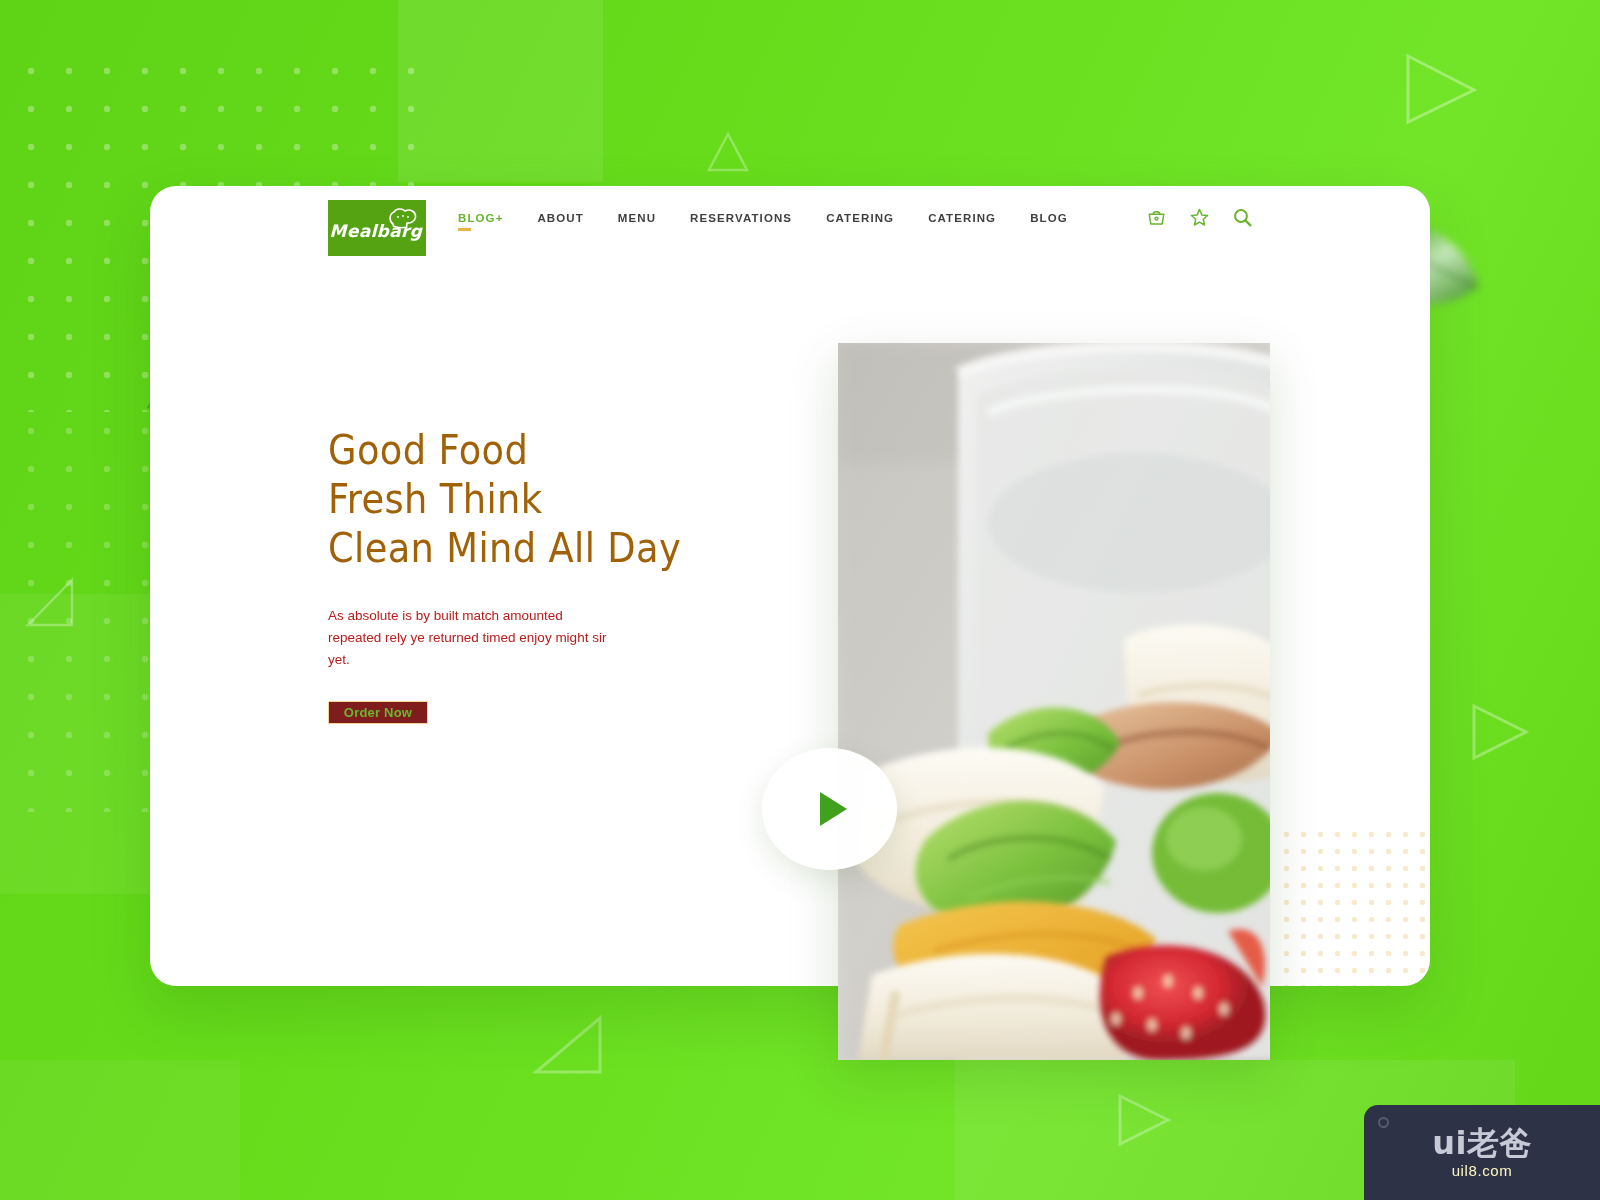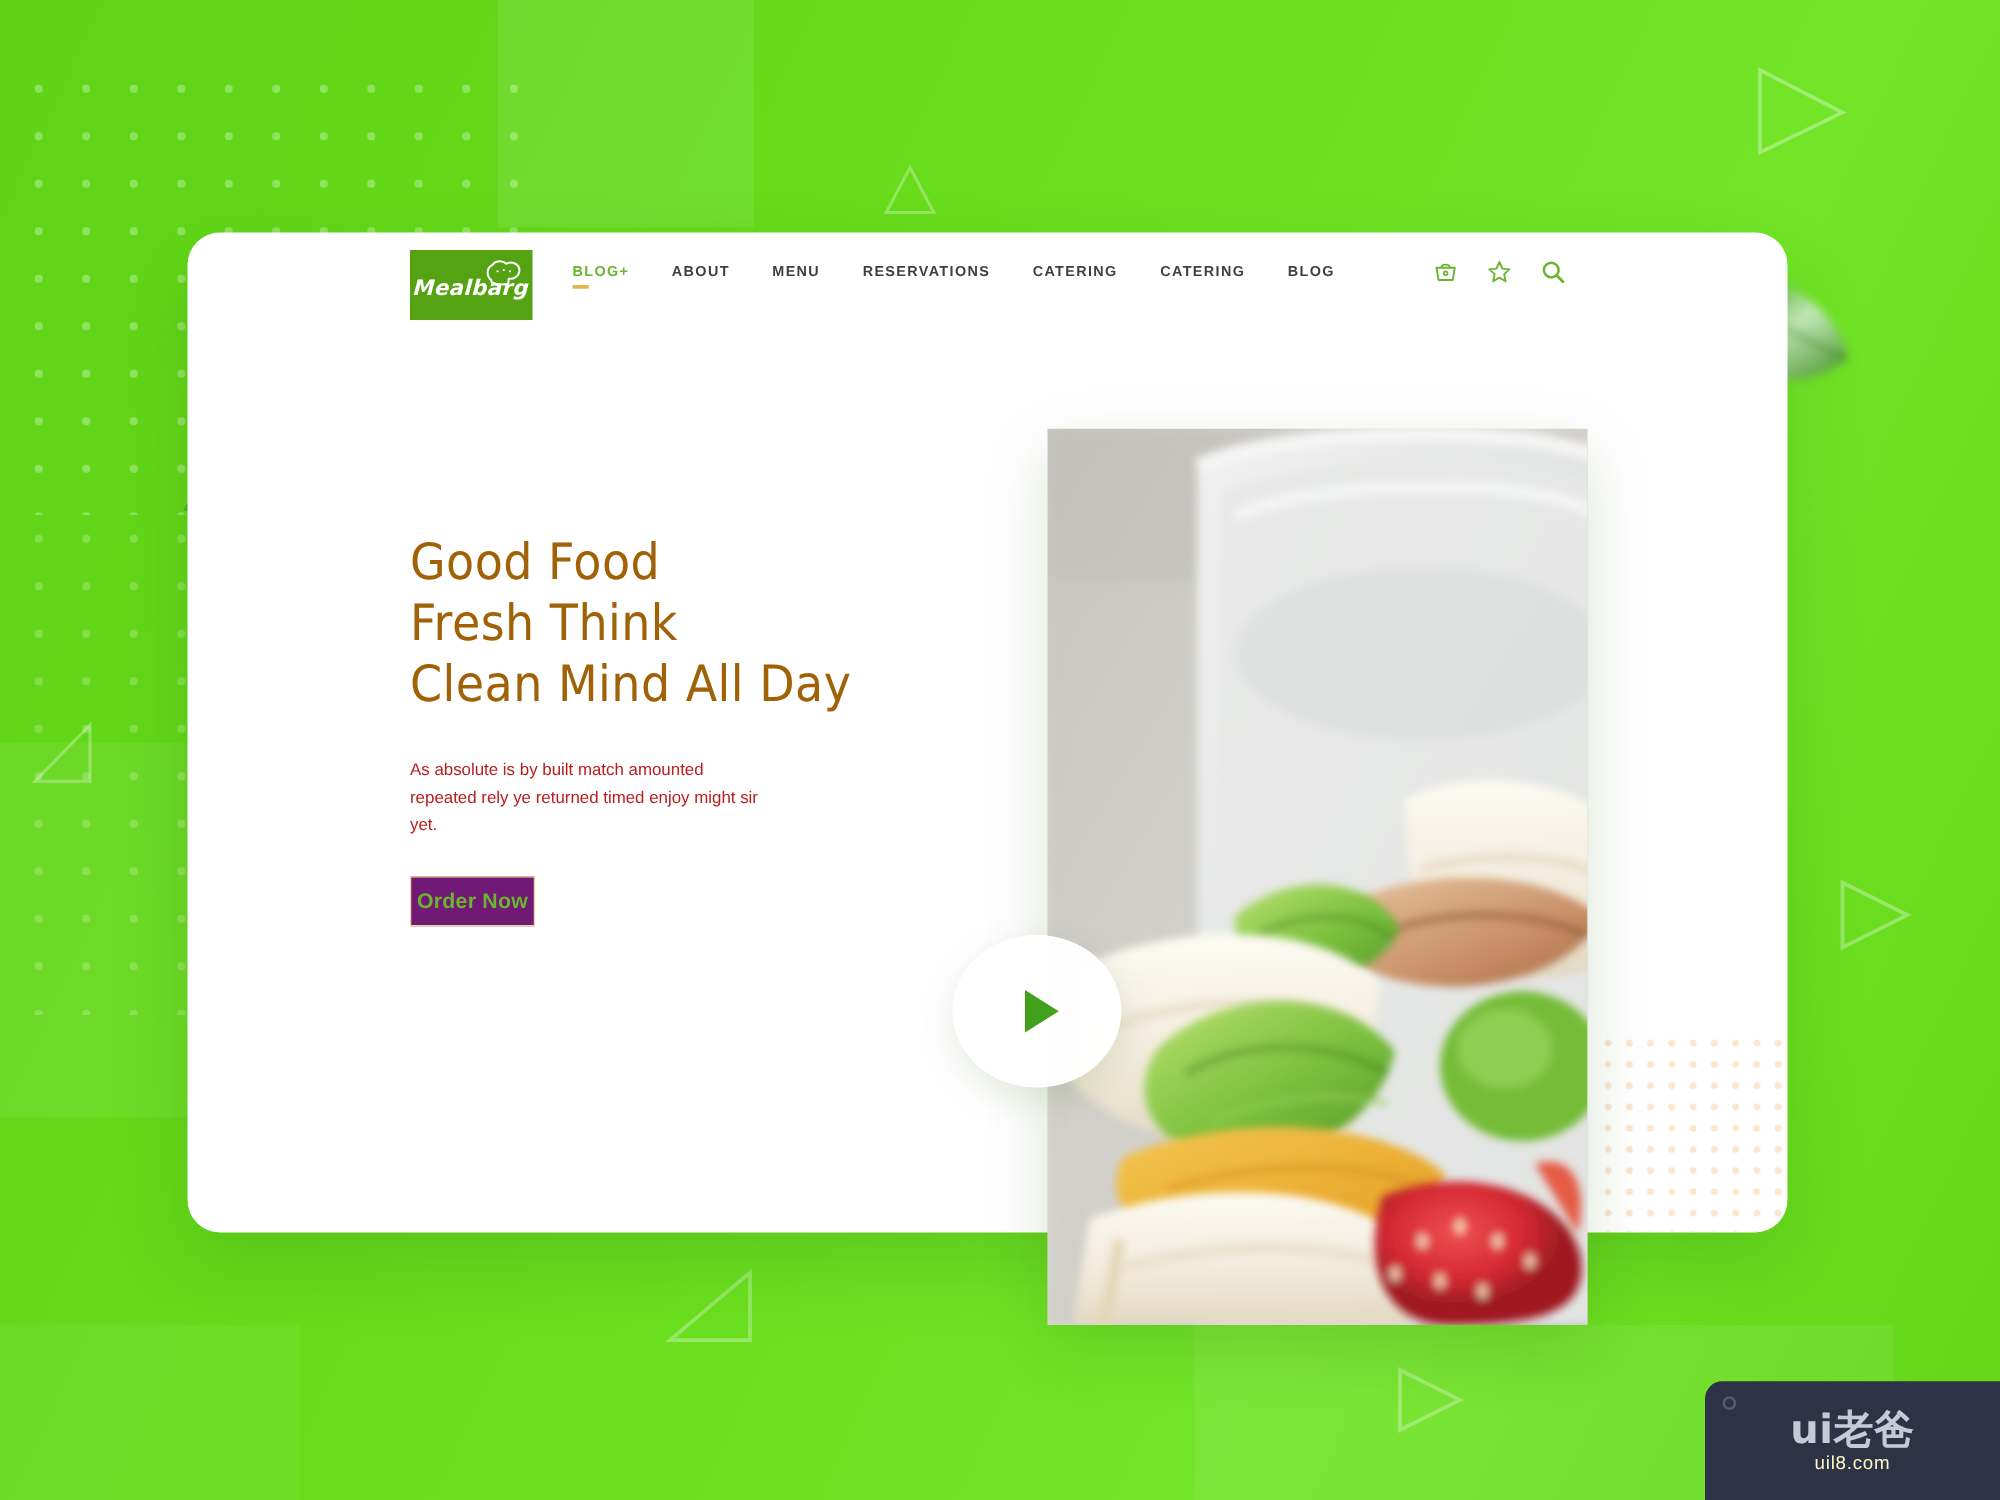--- a/index.html
+++ b/index.html
@@ -114,23 +114,23 @@
   }
   .hero-title .ln { display:block; transform:scaleX(.92); transform-origin:left; }
   .hero-sub {
     margin-top:32px;
     font-size:13.5px; line-height:22px; color:#b91c1c;
     max-width:290px;
   }
   .btn-order {
     margin-top:30px;
     display:inline-flex; align-items:center; justify-content:center;
-    width:100px; height:40px;
-    border:1.5px solid #f2d49b; background:#701a75;
-    color:#6cb52f; font-size:17px; font-weight:700;
+    width:100px; height:23px;
+    border:1.5px solid #f2d49b; background:#7f1d1d;
+    color:#6cb52f; font-size:13px; font-weight:700;
     letter-spacing:.2px; cursor:pointer;
   }
 
   
   #hero-img {
     position:absolute; left:838px; top:343px;
     width:432px; height:717px;
     overflow:hidden;
     box-shadow:0 18px 48px rgba(40,90,10,.16);
     background:#d8d8d4;

